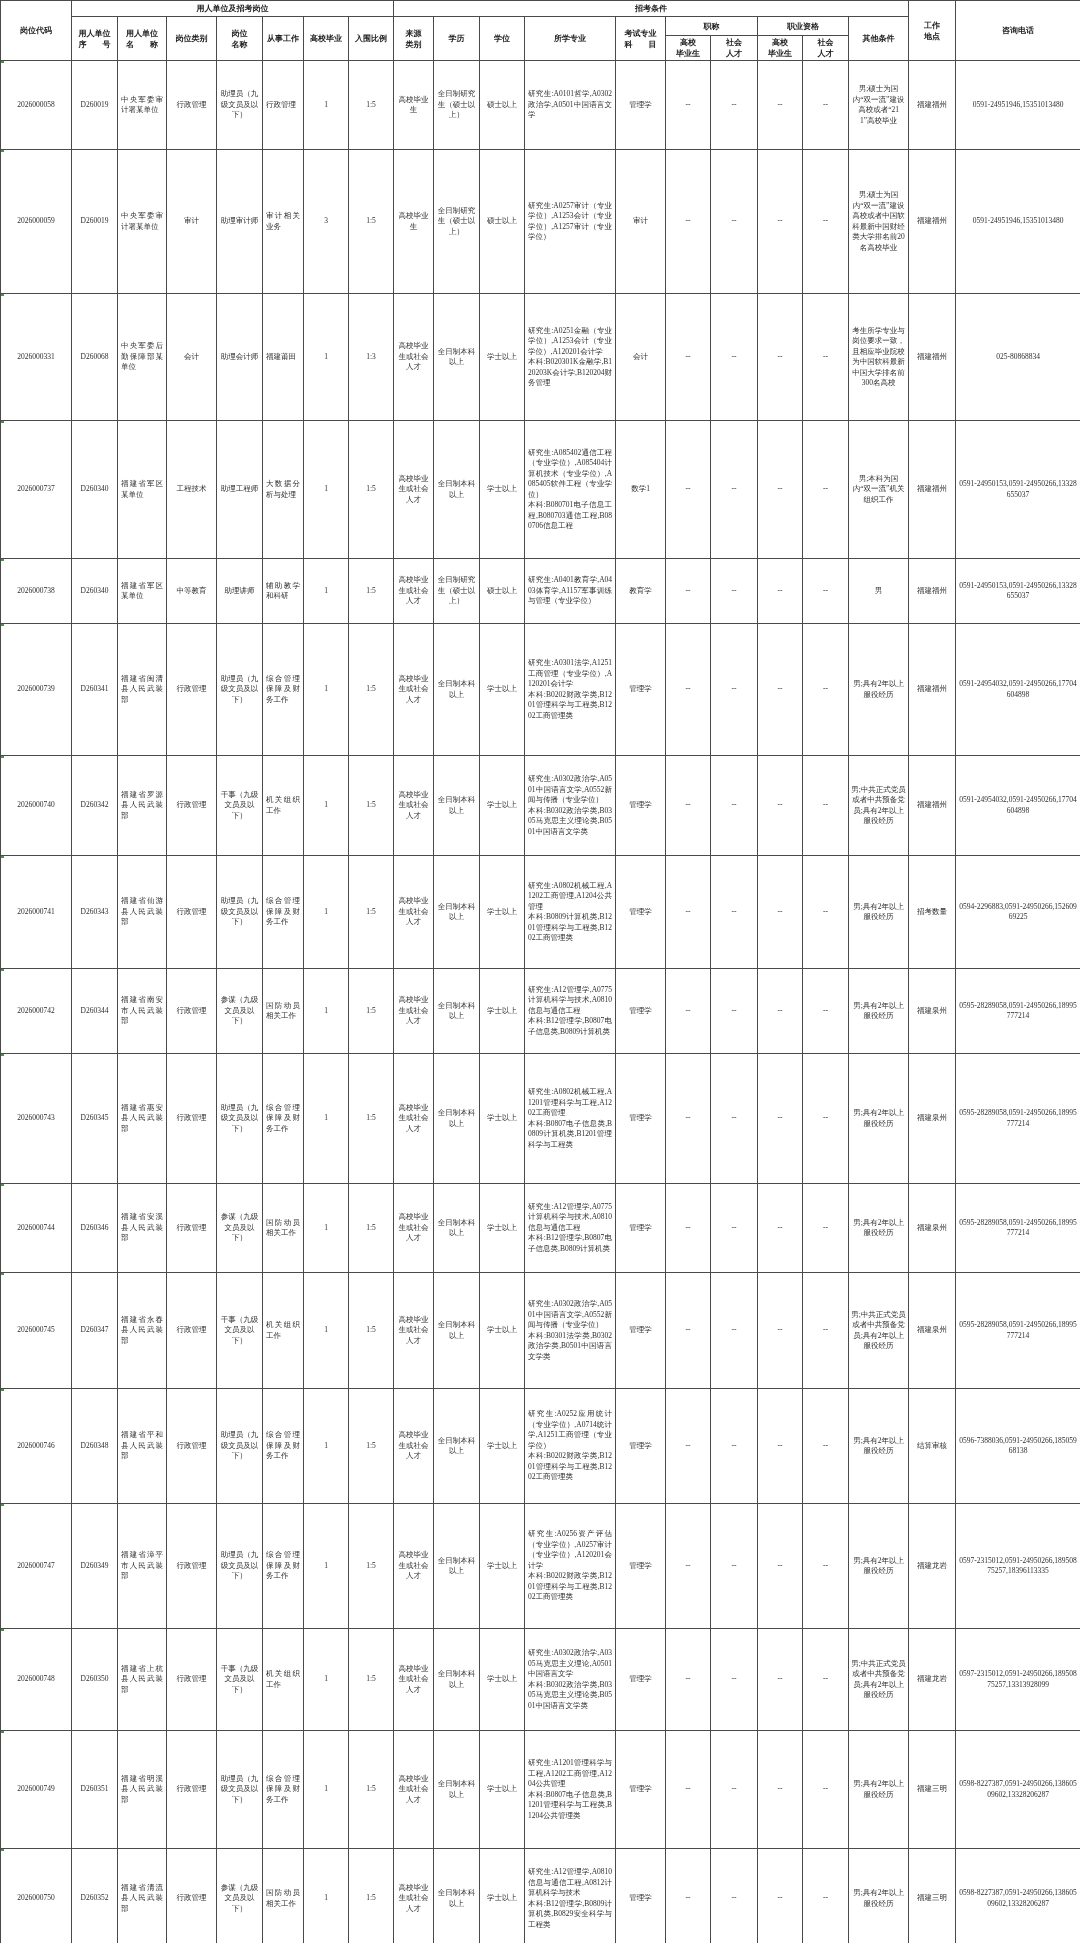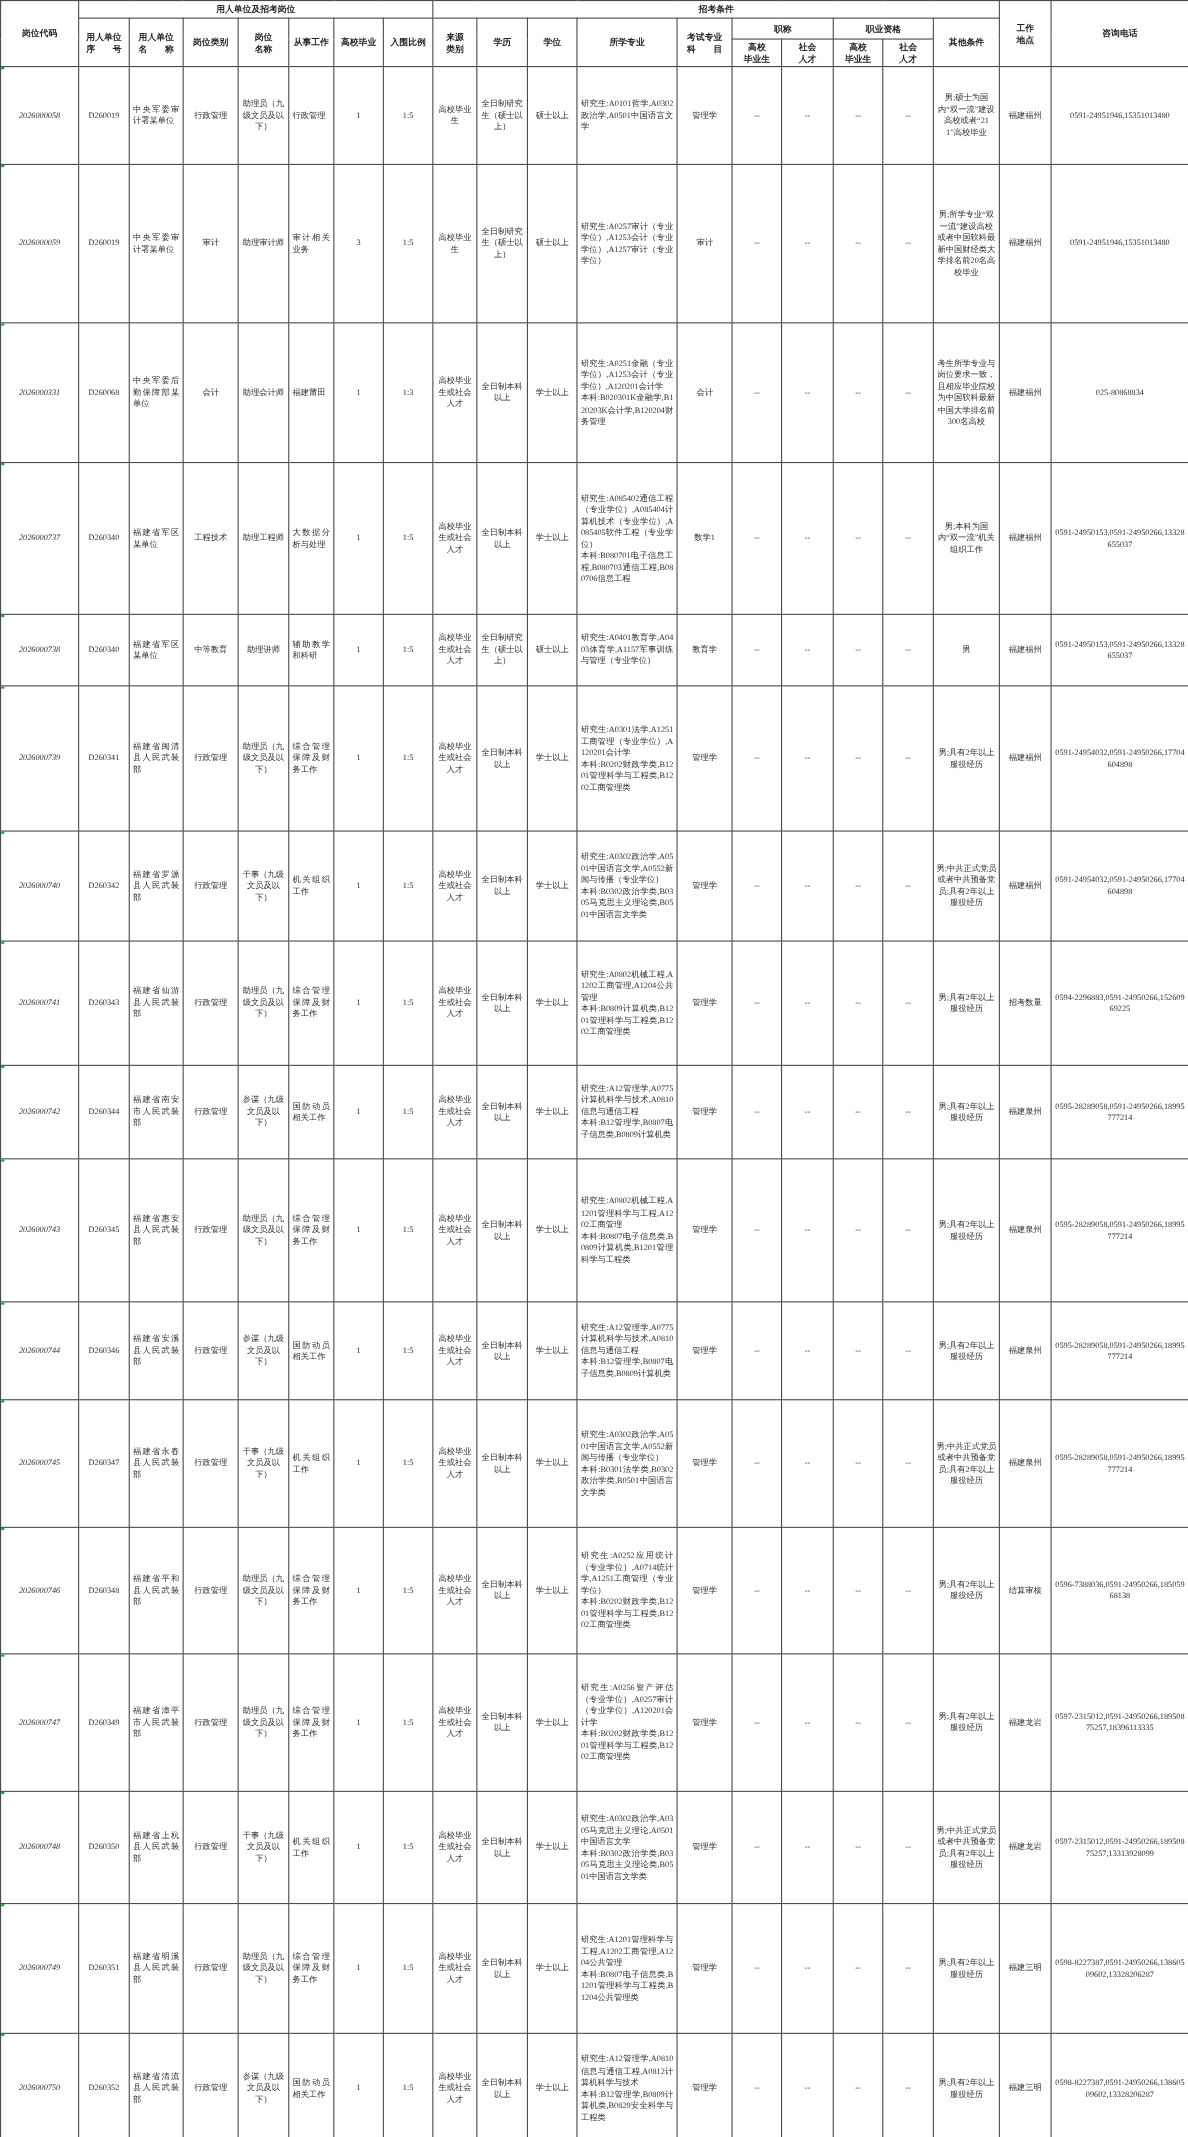--- a/index.html
+++ b/index.html
@@ -12,21 +12,21 @@
     text-align:center;vertical-align:middle;white-space:pre-line;padding:1px;
   }
   td{
     font-family:"Liberation Serif","DejaVu Serif",serif;
     font-size:7.5px;line-height:10.5px;color:#2d2d2d;
     text-align:center;vertical-align:middle;padding:2px 2px;
     word-break:break-all;
   }
   td.just{text-align:justify;text-align-last:left;padding:2px 3px;}
   td.phone{padding:0 3px;}
-  td.rel{position:relative;font-style:italic;}
+  td.rel{position:relative;}
   .gmark{position:absolute;left:-1px;top:-3px;width:4px;height:5px;background:#2f9e44;display:block;}
   tr{page-break-inside:avoid;}
 </style>
 </head>
 <body>
 
 <div class="page">
   <table>
     <colgroup>
       <col style="width:71px">
@@ -130,21 +130,21 @@
           <td>全日制研究生（硕士以上）</td>
           <td>硕士以上</td>
           <td class="just">
             <div>研究生:A0257审计（专业学位）,A1253会计（专业学位）,A1257审计（专业学位）</div>
           </td>
           <td>审计</td>
           <td>--</td>
           <td>--</td>
           <td>--</td>
           <td>--</td>
-          <td>男;所学专业“双一流”建设高校或者中国软科最新中国财经类大学排名前20名高校毕业</td>
+          <td>男;硕士为国内“双一流”建设高校或者中国软科最新中国财经类大学排名前20名高校毕业</td>
           <td>福建福州</td>
           <td class="phone">0591-24951946,15351013480</td>
         </tr>
         <tr style="height: 127px;">
           <td class="rel">2026000331<i class="gmark"></i></td>
           <td>D260068</td>
           <td class="just">中央军委后勤保障部某单位</td>
           <td>会计</td>
           <td>助理会计师</td>
           <td class="just">福建莆田</td>

